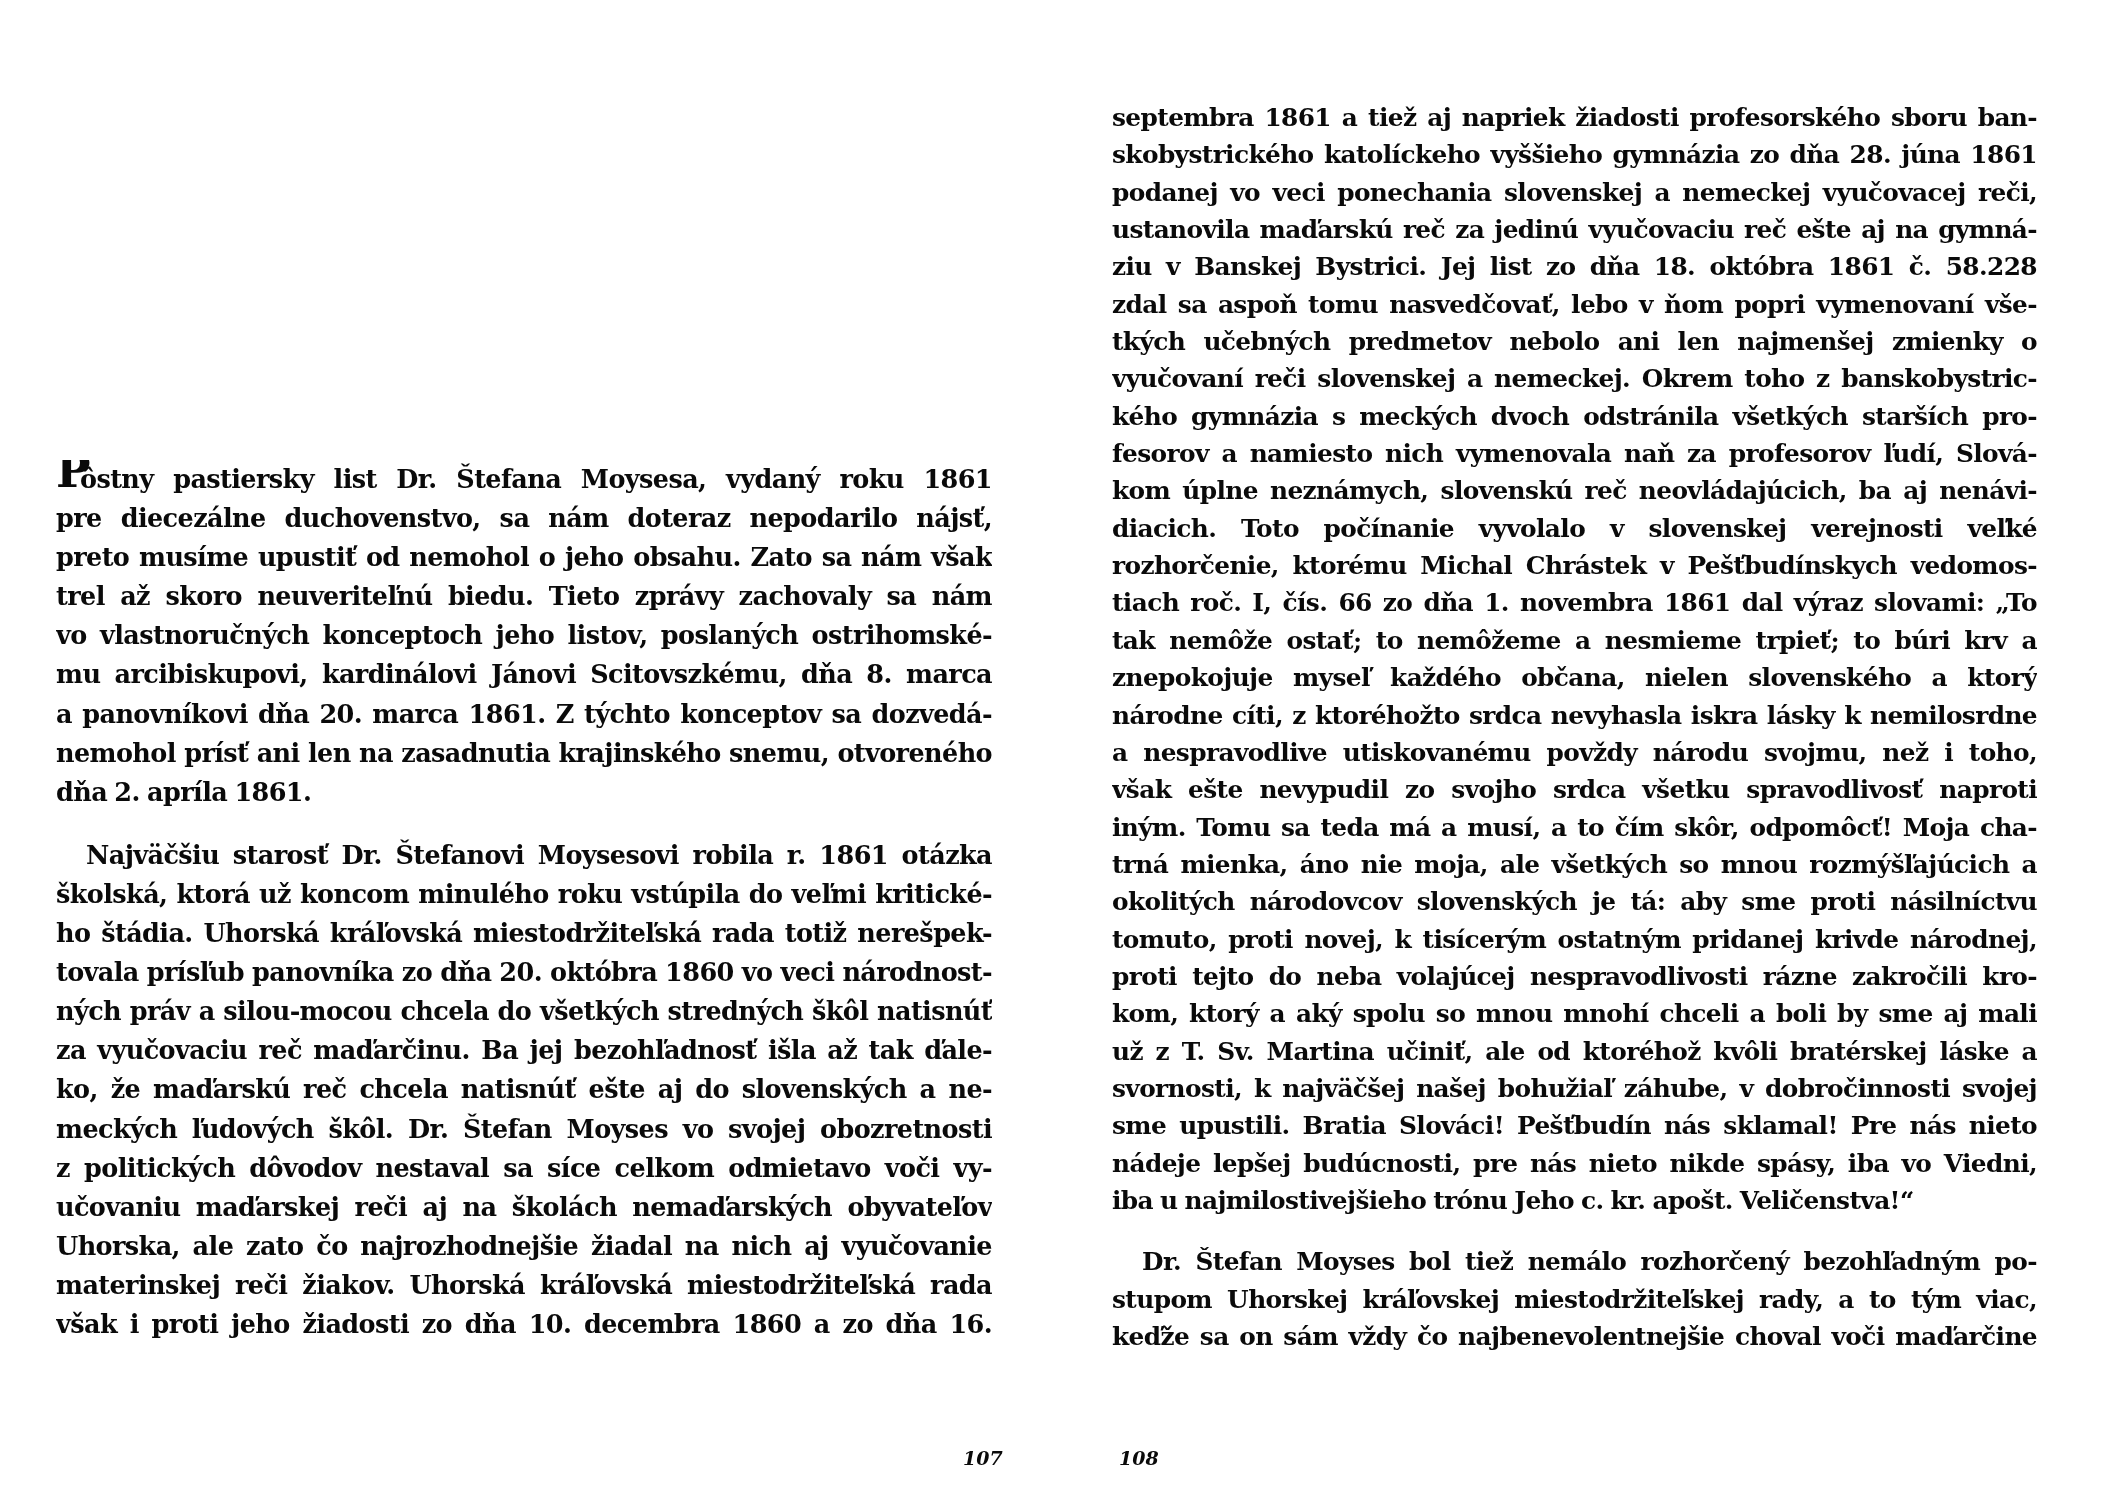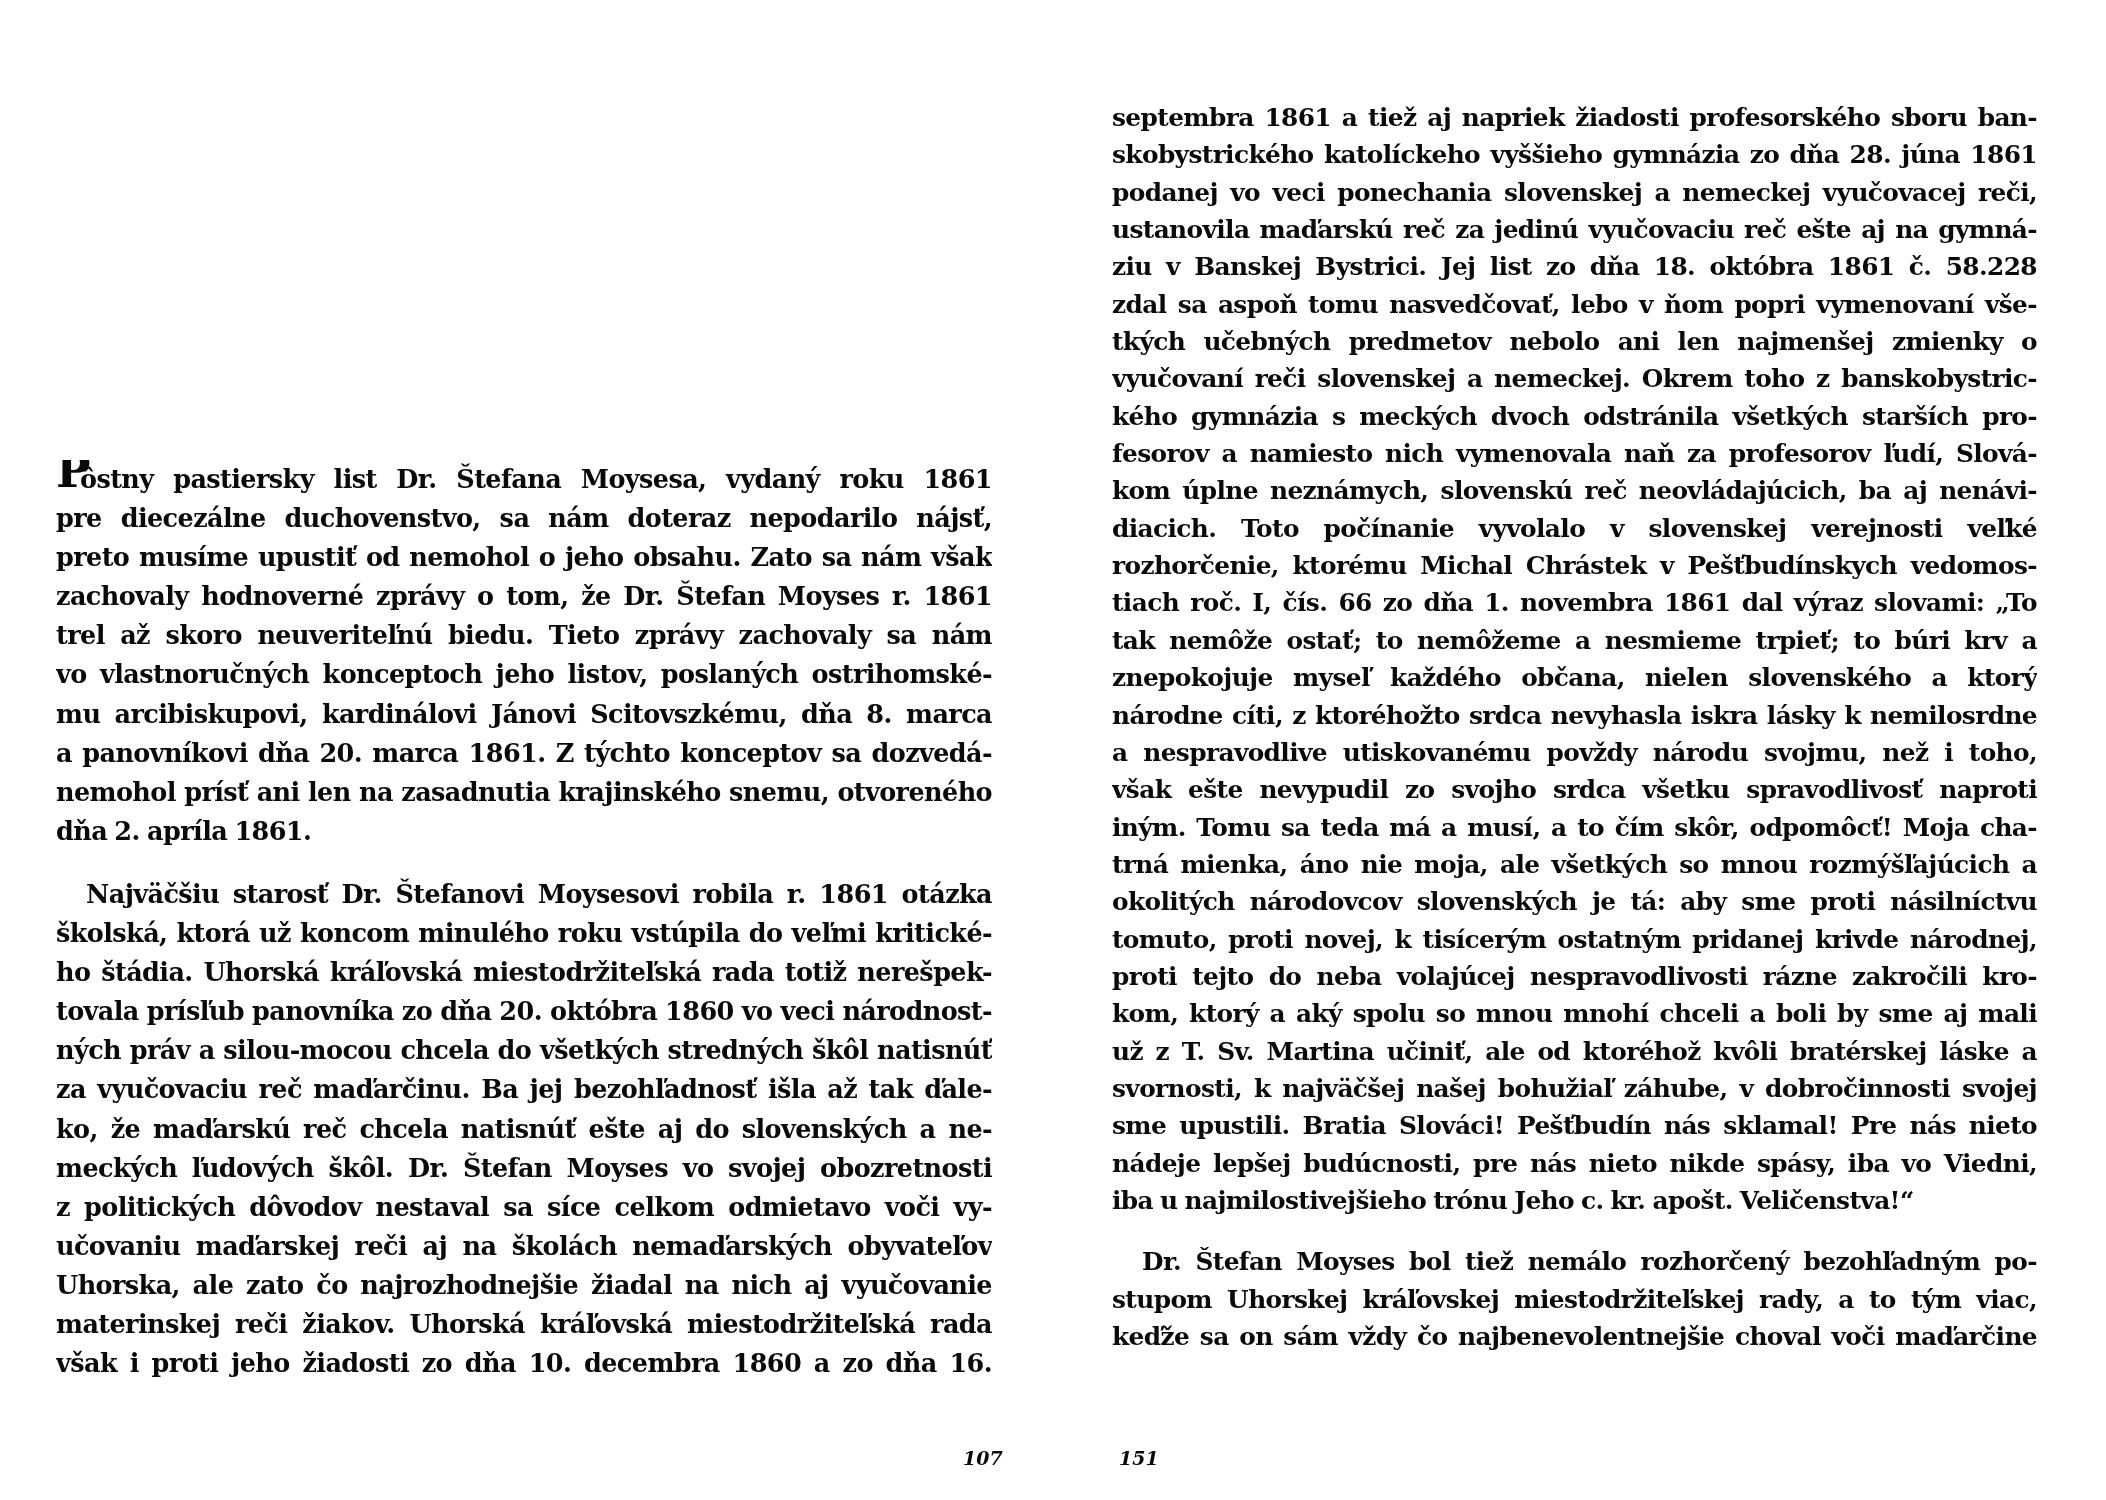--- a/index.html
+++ b/index.html
@@ -88,21 +88,20 @@
 <body>
 
 <div class="page page-left">
   <div class="text-block">
     <span class="line dropcap-line">
       <span class="dropcap">P</span>
       <span>ôstny pastiersky list Dr. Štefana Moysesa, vydaný roku 1861</span>
     </span>
     <span class="line">pre diecezálne duchovenstvo, sa nám doteraz nepodarilo nájsť,</span>
     <span class="line">preto musíme upustiť od nemohol o jeho obsahu. Zato sa nám však</span>
-    <span class="line">zachovaly hodnoverné zprávy o tom, že Dr. Štefan Moyses r. 1861</span>
     <span class="line">trel až skoro neuveriteľnú biedu. Tieto zprávy zachovaly sa nám</span>
     <span class="line">vo vlastnoručných konceptoch jeho listov, poslaných ostrihomské-</span>
     <span class="line">mu arcibiskupovi, kardinálovi Jánovi Scitovszkému, dňa 8. marca</span>
     <span class="line">a panovníkovi dňa 20. marca 1861. Z týchto konceptov sa dozvedá-</span>
     <span class="line">nemohol prísť ani len na zasadnutia krajinského snemu, otvoreného</span>
     <span class="line last">dňa 2. apríla 1861.</span>
     <span class="line indent">Najväčšiu starosť Dr. Štefanovi Moysesovi robila r. 1861 otázka</span>
     <span class="line">školská, ktorá už koncom minulého roku vstúpila do veľmi kritické-</span>
     <span class="line">ho štádia. Uhorská kráľovská miestodržiteľská rada totiž nerešpek-</span>
     <span class="line">tovala prísľub panovníka zo dňa 20. októbra 1860 vo veci národnost-</span>
@@ -148,14 +147,14 @@
     <span class="line">kom, ktorý a aký spolu so mnou mnohí chceli a boli by sme aj mali</span>
     <span class="line">už z T. Sv. Martina učiniť, ale od ktoréhož kvôli bratérskej láske a</span>
     <span class="line">svornosti, k najväčšej našej bohužiaľ záhube, v dobročinnosti svojej</span>
     <span class="line">sme upustili. Bratia Slováci! Pešťbudín nás sklamal! Pre nás nieto</span>
     <span class="line">nádeje lepšej budúcnosti, pre nás nieto nikde spásy, iba vo Viedni,</span>
     <span class="line last">iba u najmilostivejšieho trónu Jeho c. kr. apošt. Veličenstva!“</span>
     <span class="line indent">Dr. Štefan Moyses bol tiež nemálo rozhorčený bezohľadným po-</span>
     <span class="line">stupom Uhorskej kráľovskej miestodržiteľskej rady, a to tým viac,</span>
     <span class="line">keďže sa on sám vždy čo najbenevolentnejšie choval voči maďarčine</span>
   </div>
-  <div class="page-number">151</div>
+  <div class="page-number">108</div>
 </div>
 
 </body></html>

